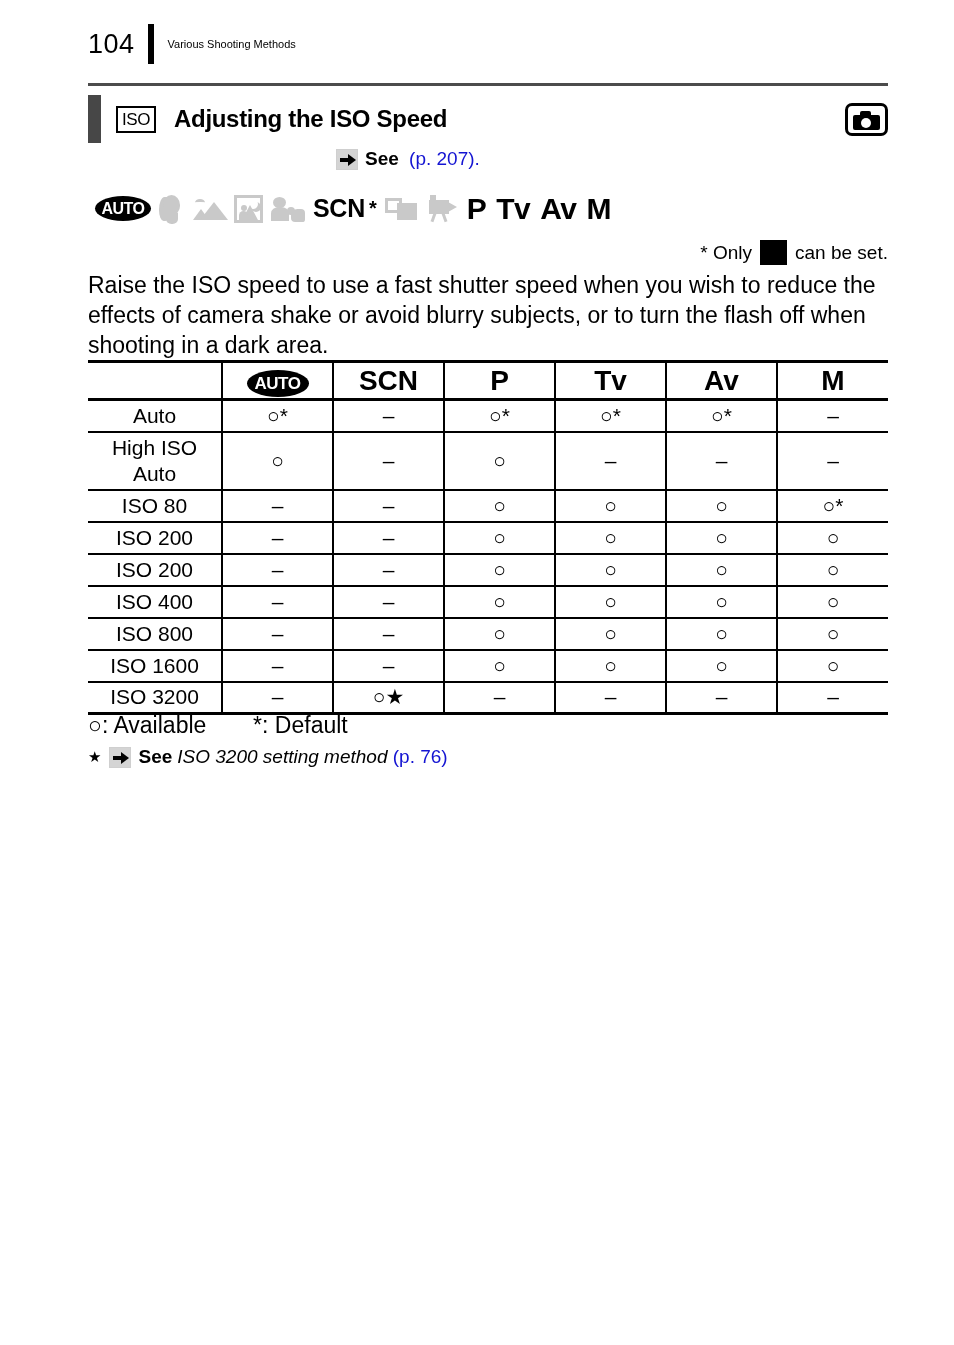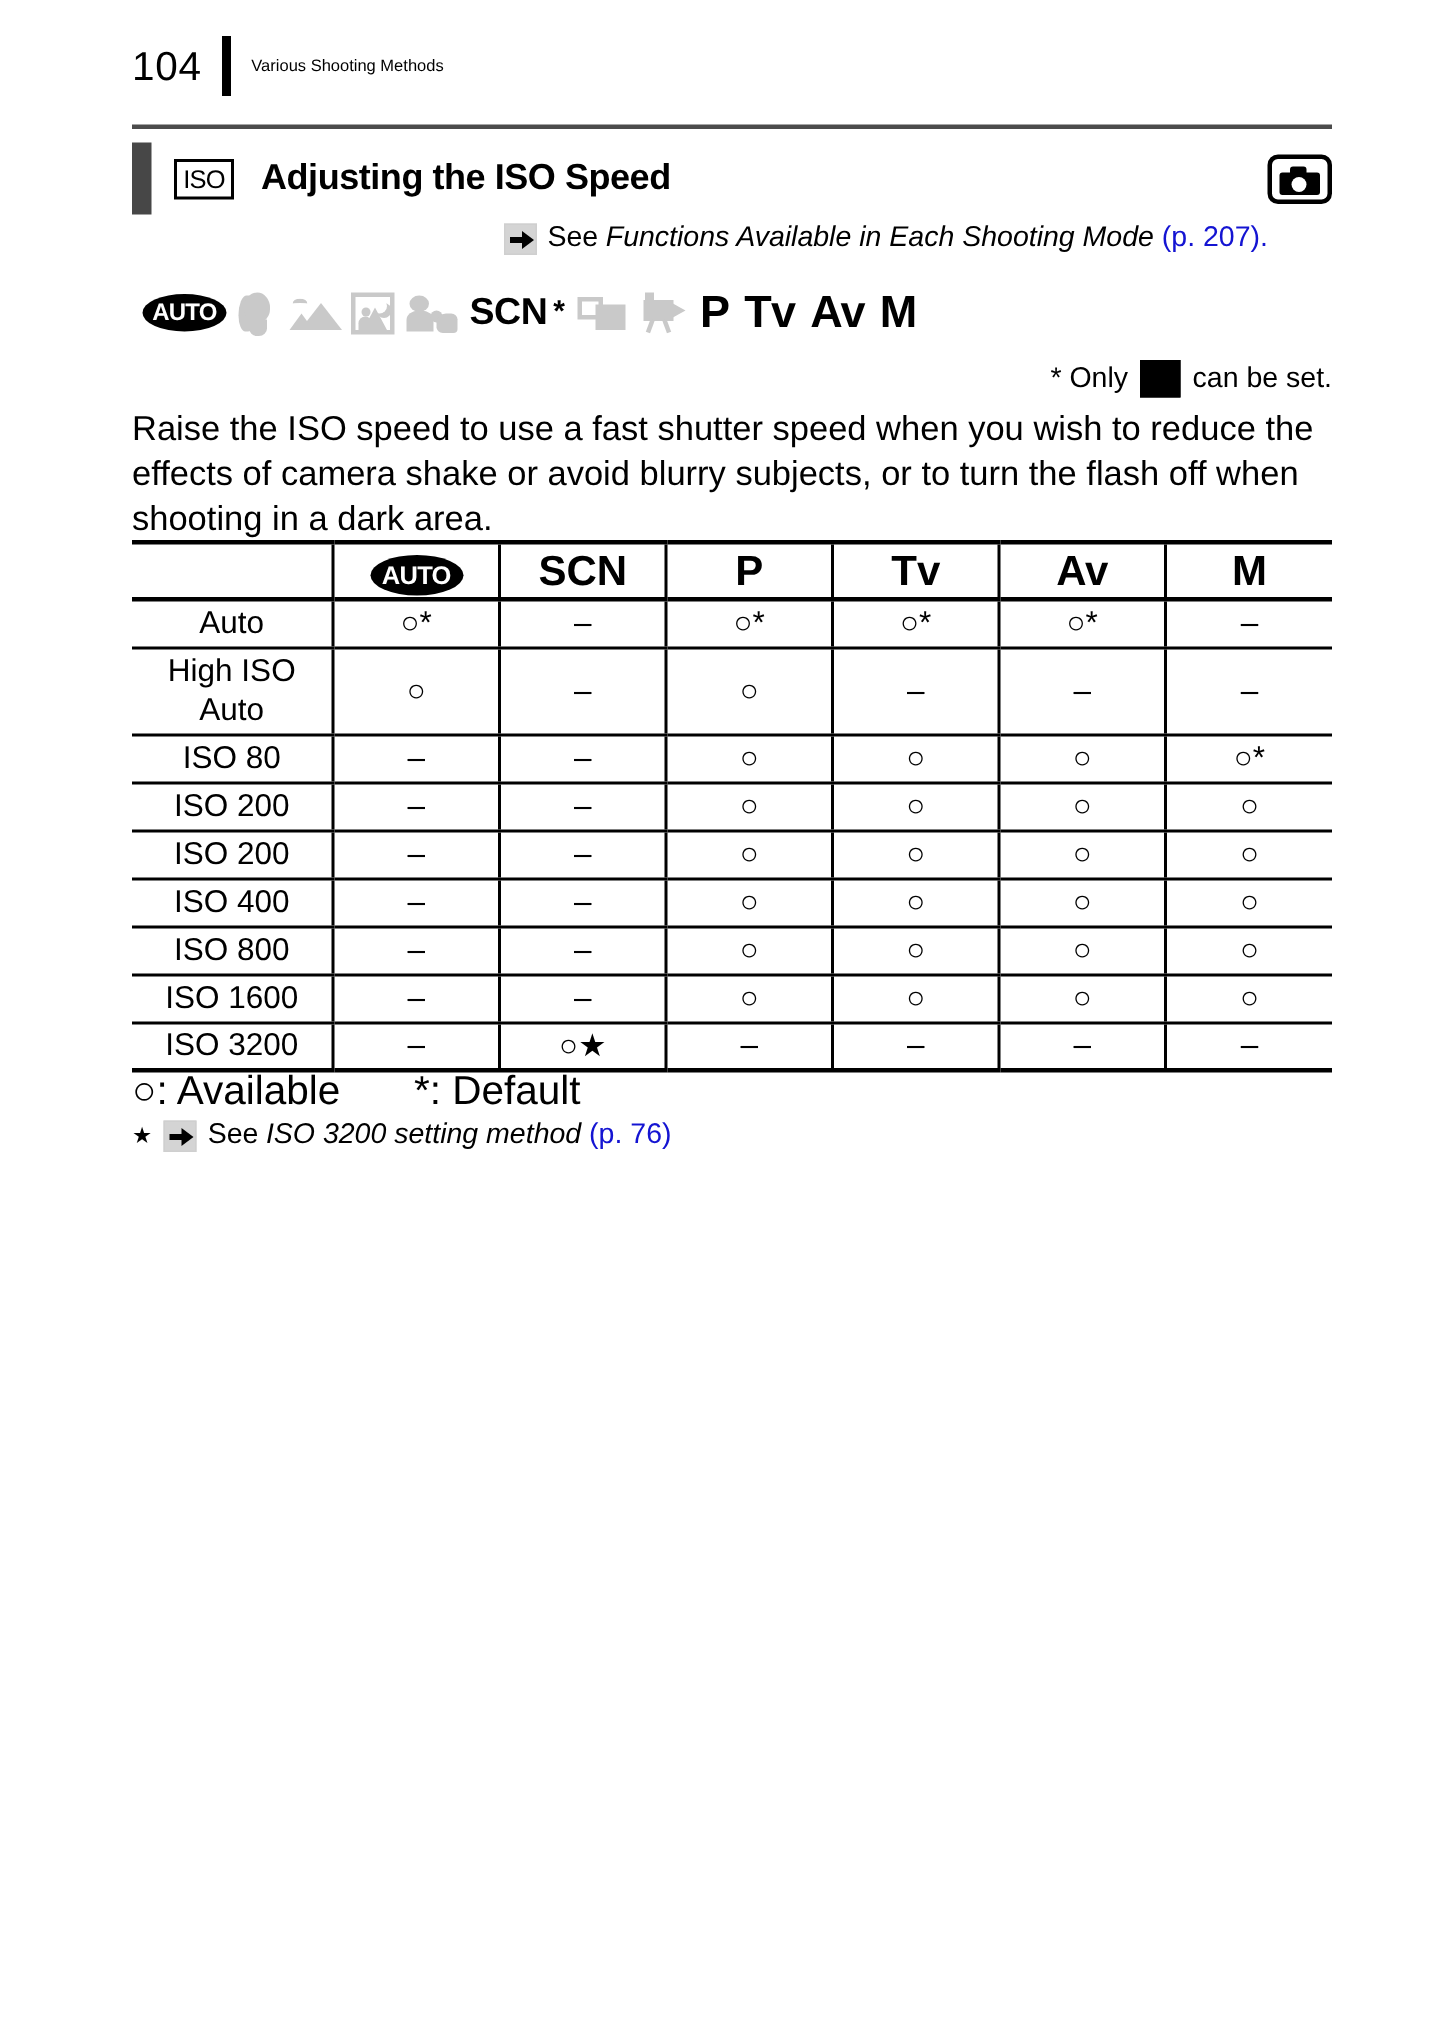--- a/index.html
+++ b/index.html
@@ -169,21 +169,21 @@
     content: "";
     position: absolute;
     left: 11px;
     top: 4px;
     width: 0;
     height: 0;
     border-top: 6px solid transparent;
     border-bottom: 6px solid transparent;
     border-left: 8px solid #000;
   }
-  .see-word { margin-right: 5px; }
+  .see-word { margin-right: 5px; font-weight: bold; }
   .see-italic { font-style: italic; }
   .page-ref { color: #1414d2; }
 
   
   .mode-bar {
     position: absolute;
     left: 90px;
     top: 186px;
     width: 798px;
     height: 45px;
@@ -444,21 +444,21 @@
     justify-content: center;
   }
   .cell-mark { font-size: 22px; letter-spacing: 0px; }
   .two-line { line-height: 26px; }
 
   
   .legend {
     position: absolute;
     left: 88px;
     top: 712px;
-    font-size: 27px;
+    font-size: 23px;
   }
   .legend .gap { display: inline-block; width: 34px; }
 
   .star-note {
     position: absolute;
     left: 88px;
     top: 746px;
     display: flex;
     align-items: center;
     font-size: 19px;
@@ -484,21 +484,20 @@
     <div class="camera-icon">
       <div class="cam-bump"></div>
       <div class="cam-body"></div>
       <div class="cam-lens"></div>
     </div>
   </div>
 
   <div class="see-ref-line">
     <div class="arrow-icon"></div>
     <span class="see-word">See</span>
-    <span class="see-italic">Functions Available in Each Shooting Mode</span>
     <span>&nbsp;</span>
     <span class="page-ref">(p. 207).</span>
   </div>
 
   <div class="mode-bar">
     <div class="mode-icons">
 
       <div class="auto-oval">AUTO</div>
 
       <div class="gicon ic-portrait">

